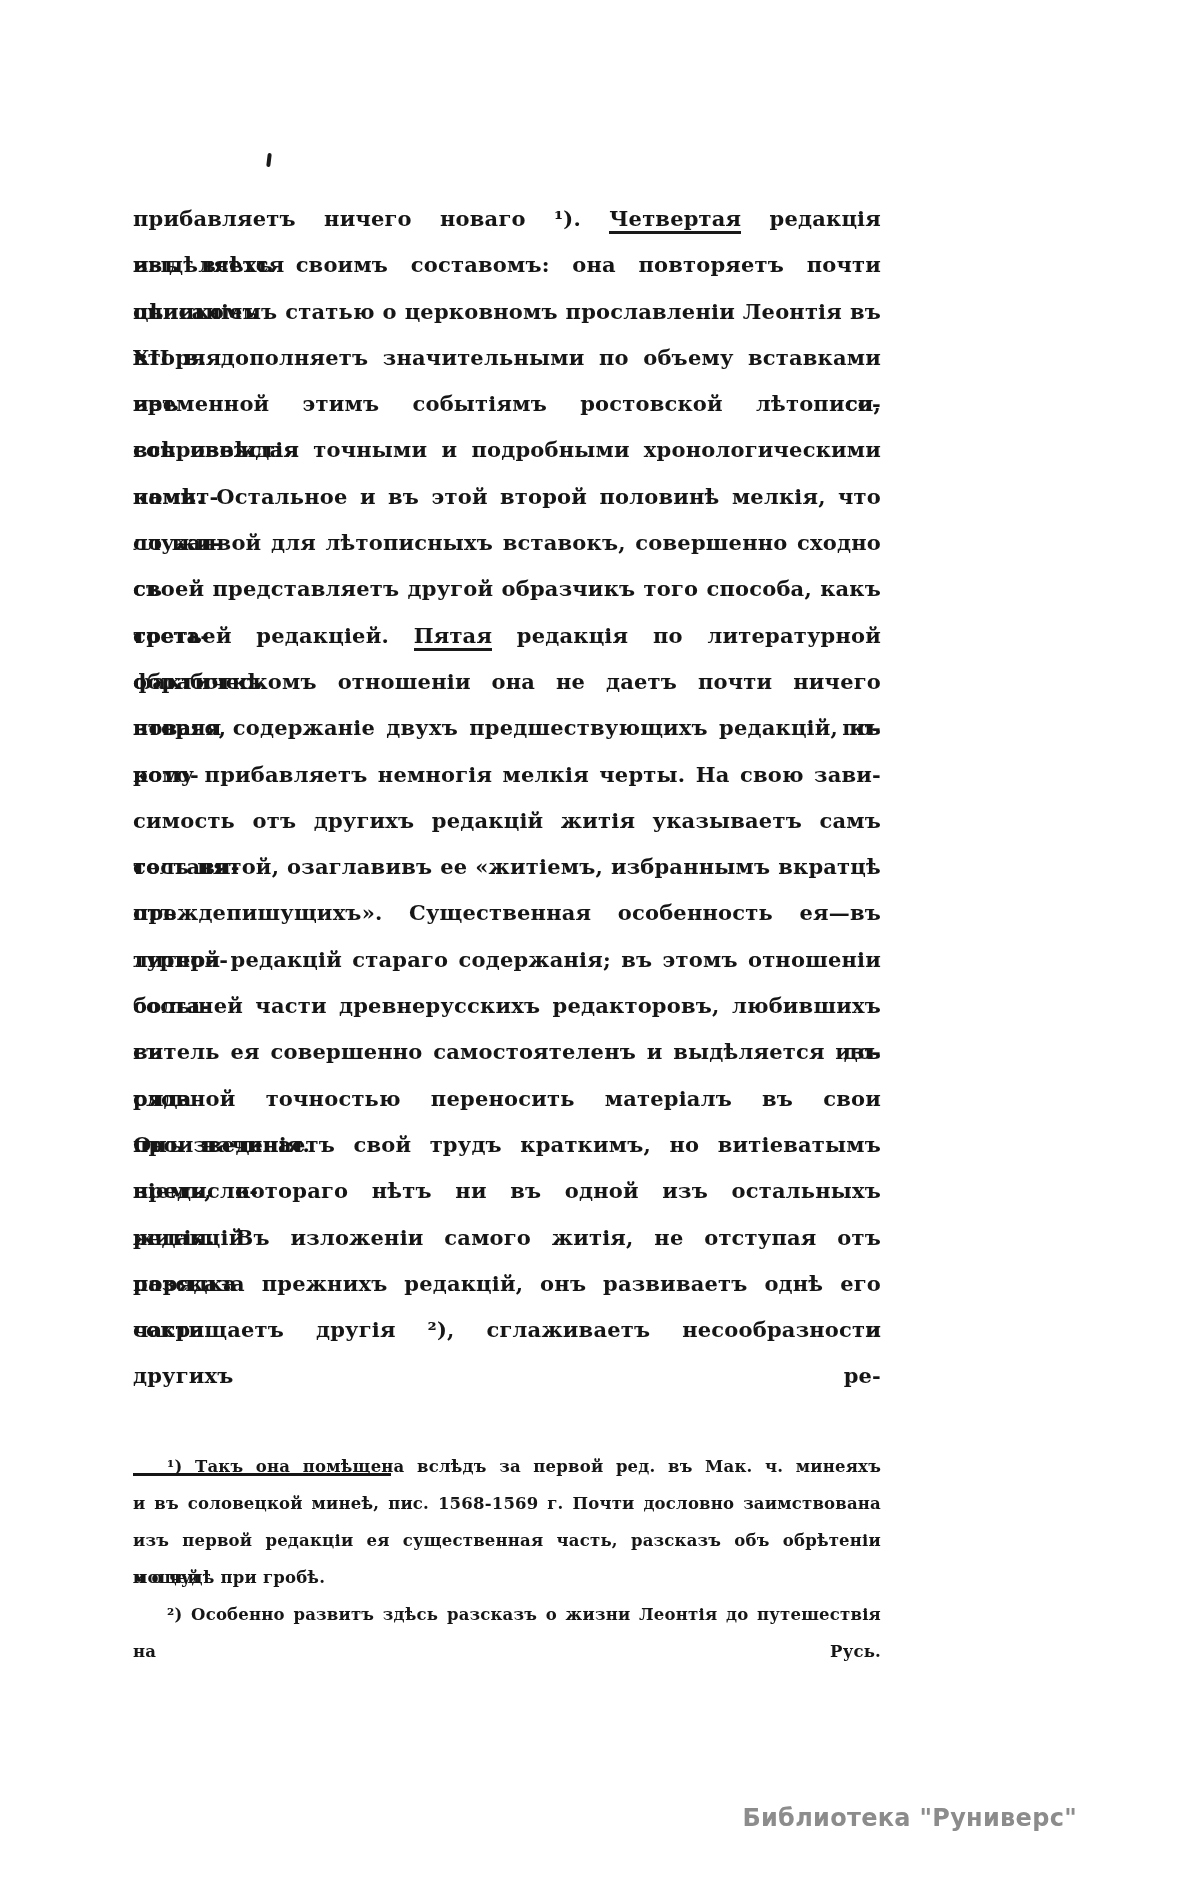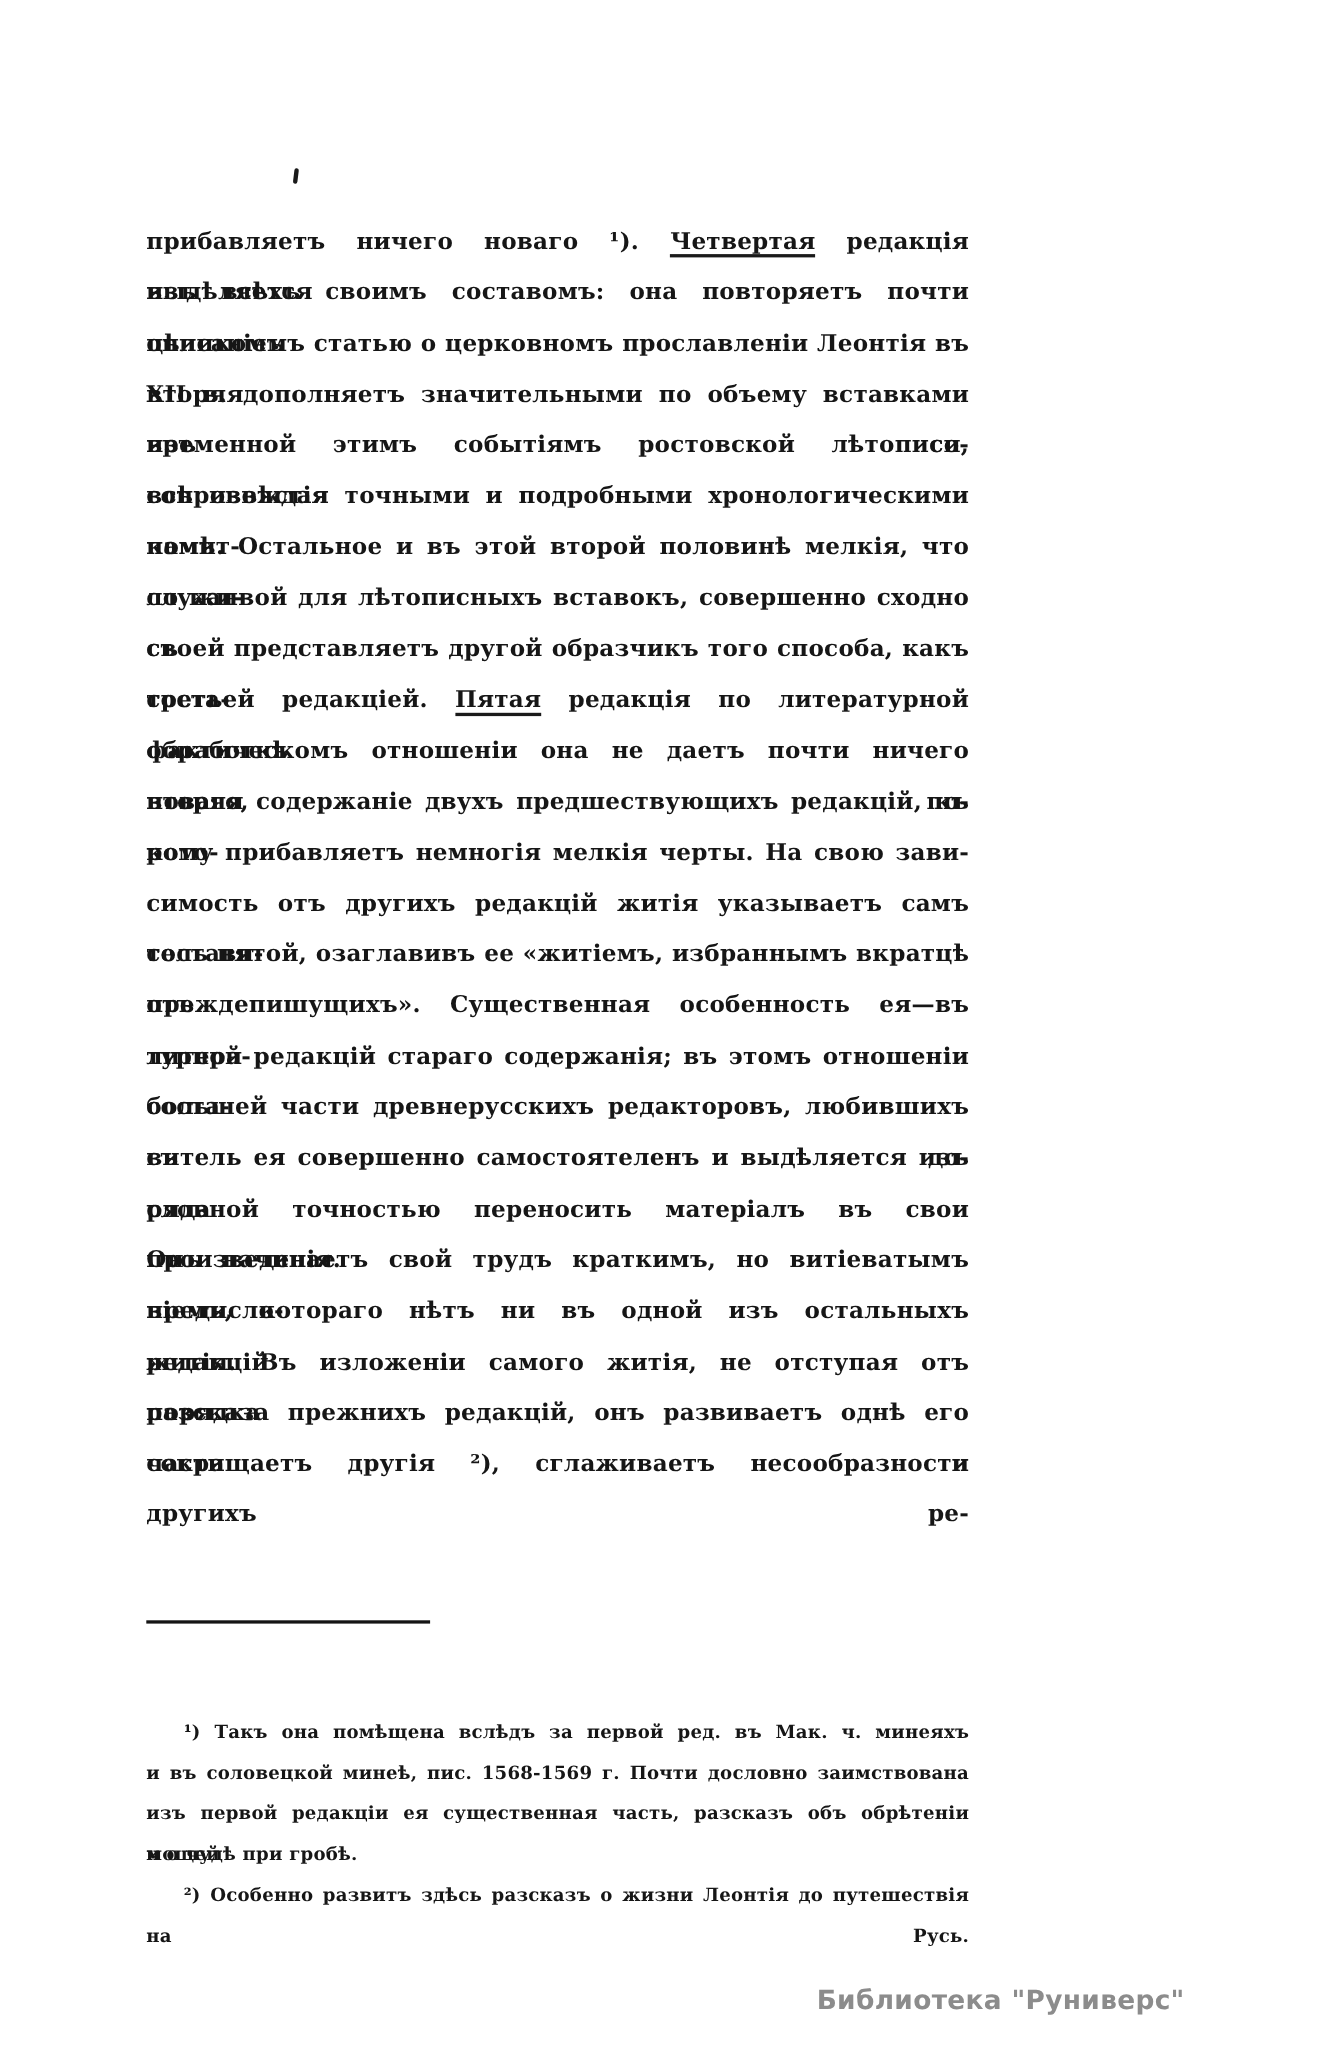--- a/index.html
+++ b/index.html
@@ -53,21 +53,21 @@
     position: absolute;
     left: 133px;
     top: 1473px;
     width: 258px;
     height: 3px;
     background: #151515;
   }
   .footnotes {
     position: absolute;
     left: 133px;
-    top: 1556px;
+    top: 1448px;
     width: 748px;
     font-size: 16.5px;
     font-weight: 700;
     line-height: 37px;
     letter-spacing: 0.2px;
   }
   .fn-line {
     text-align: justify;
     text-align-last: justify;
     height: 37px;

